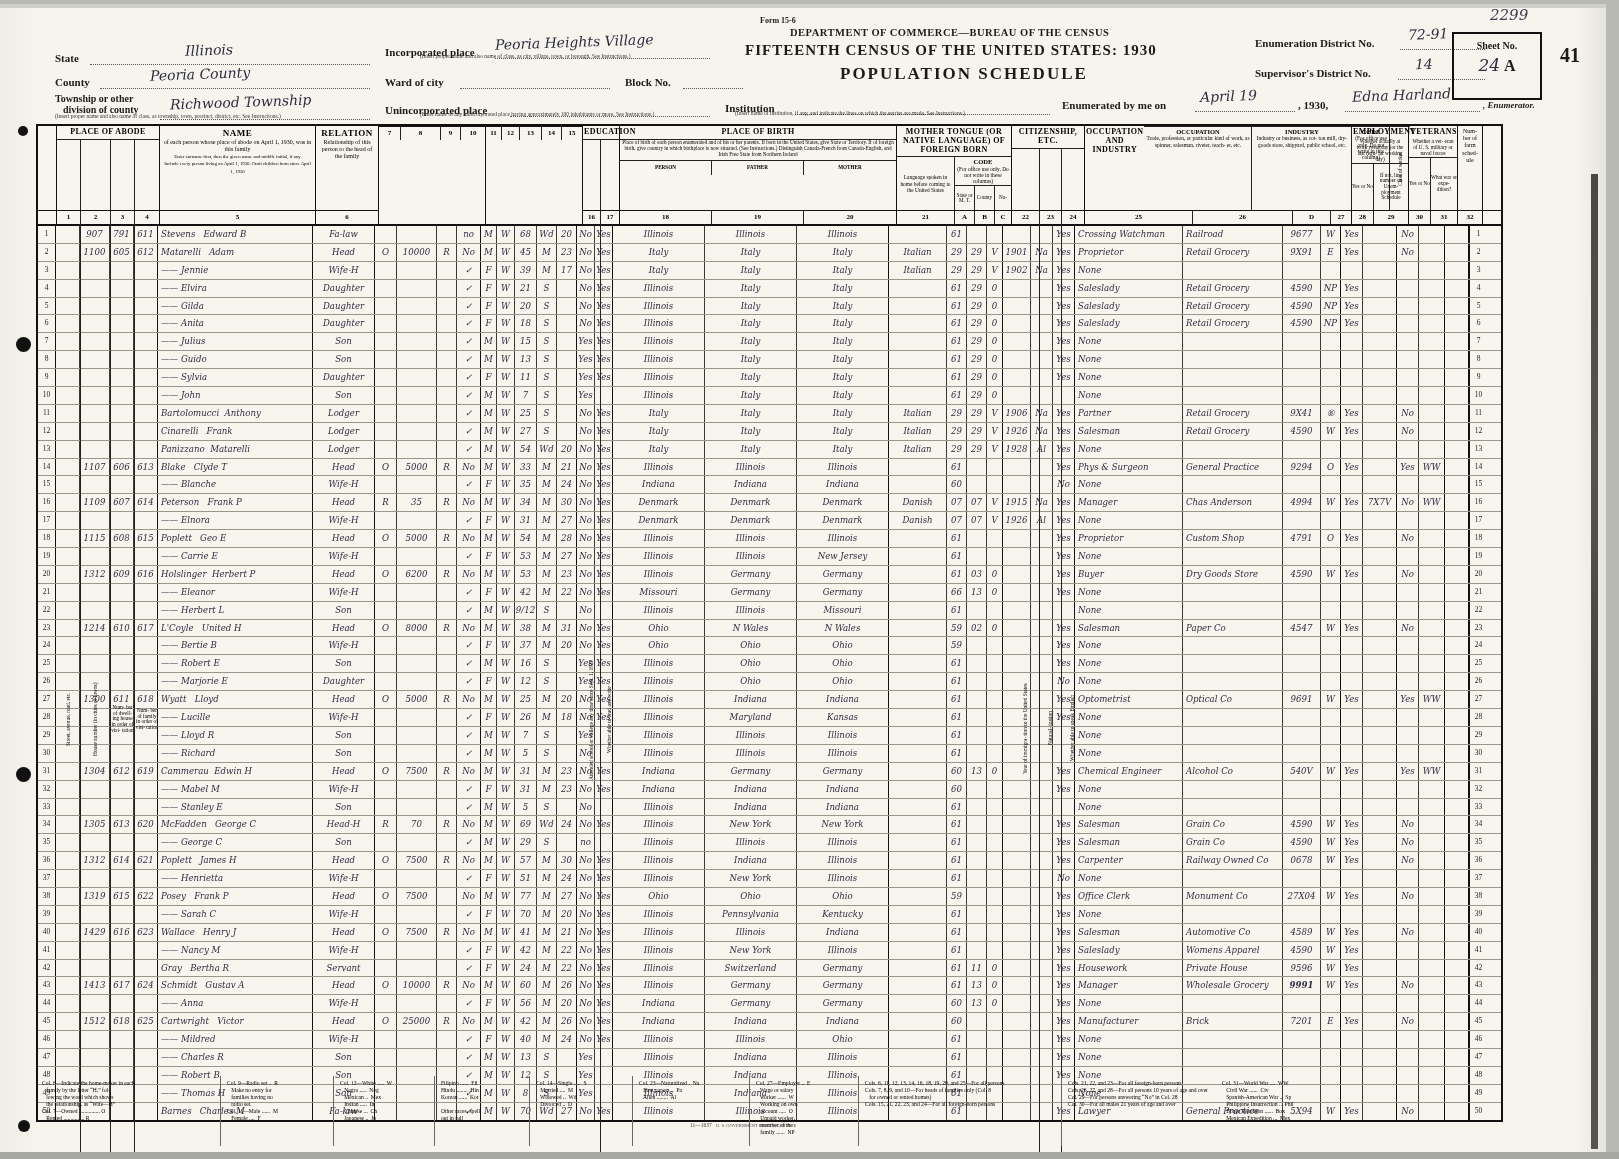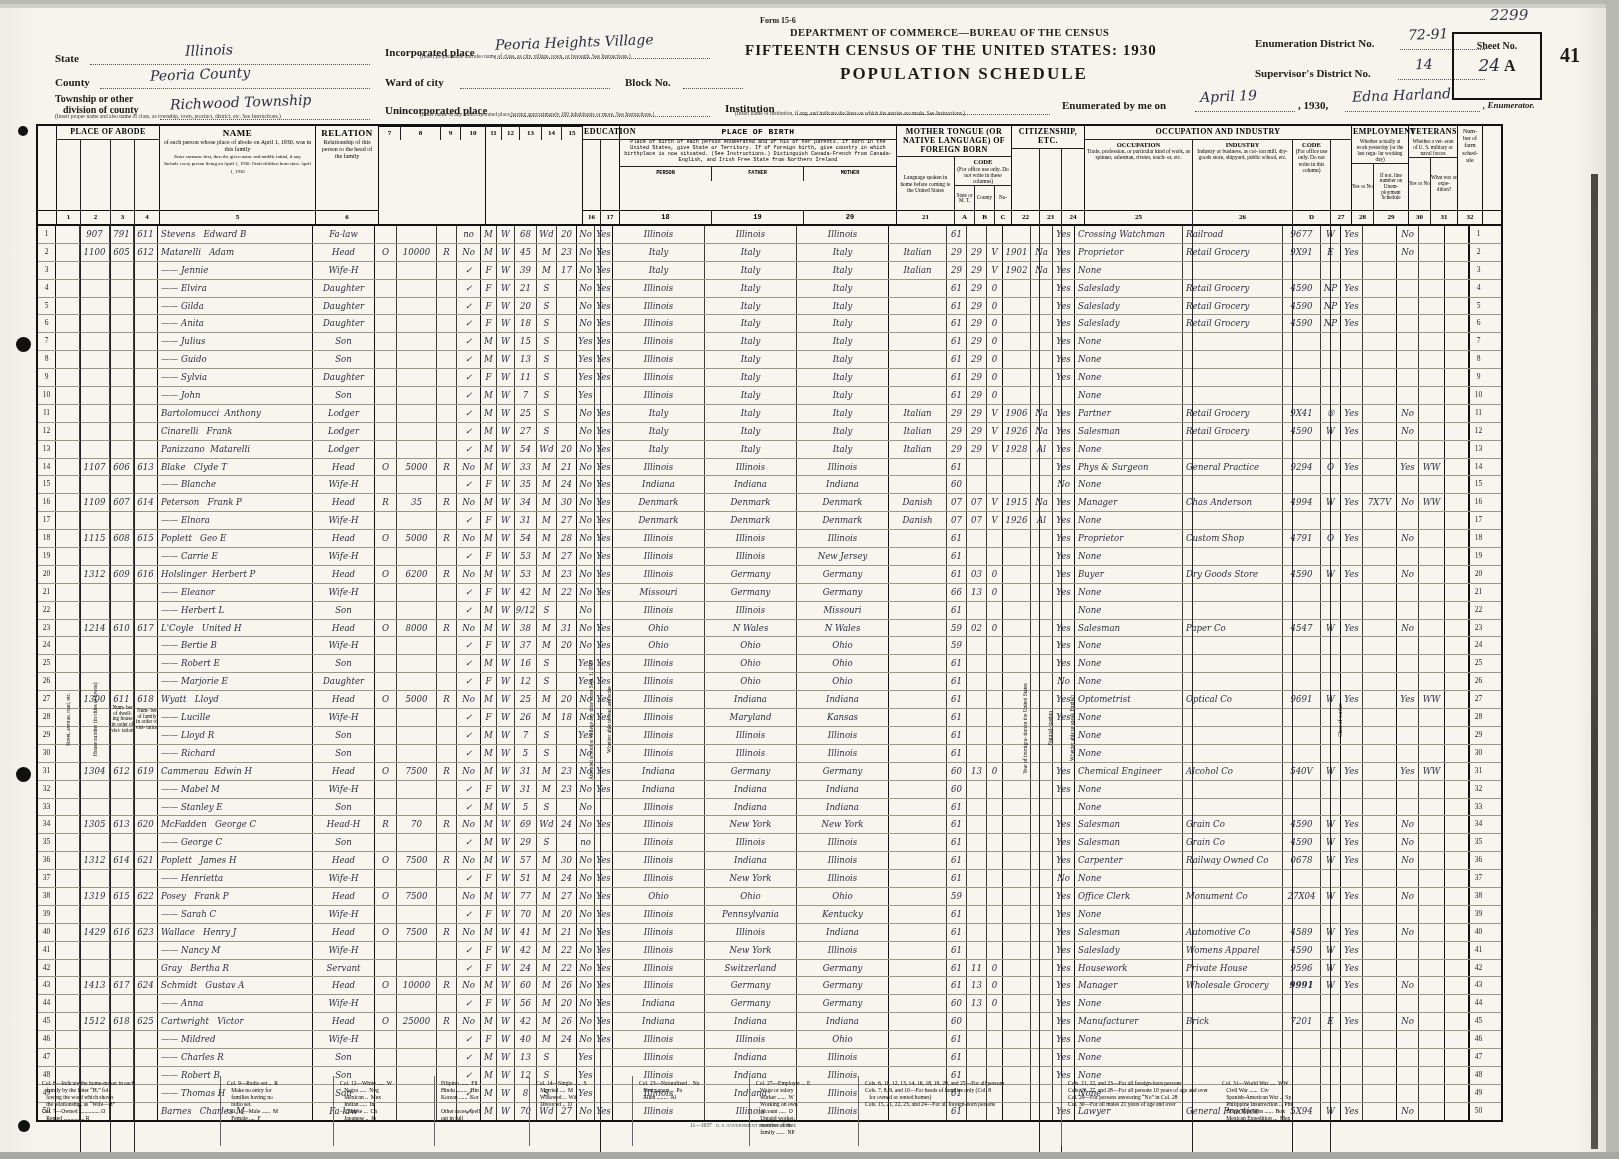--- a/index.html
+++ b/index.html
@@ -206,21 +206,21 @@
               <div class="hcell" style="width: 18px;">
                 <div class="vert">Whether able to read and write</div>
               </div>
             </div>
           </div>
           <div style="display: flex; border-top: 1px solid rgb(17, 17, 17);">
             <div class="ncell" style="width: 18px;">16</div>
             <div class="ncell" style="width: 18px; border-right: none;">17</div>
           </div>
         </div>
-        <div class="grp" style="width: 276px; font-family: Liberation Mono, monospace;">
+        <div class="grp" style="width: 276px;">
           <div style="height: 84px; display: flex; flex-direction: column;">
             <div class="gtitle">PLACE OF BIRTH</div>
             <div class="gcols">
               <div style="width: 100%;">
                 <div class="gnote">Place of birth of each person enumerated and of his or her parents.  If born in the United States, give State or Territory.  If of foreign birth, give country in which birthplace is now situated.  (See Instructions.)  Distinguish Canada-French from Canada-English, and Irish Free State from Northern Ireland</div>
                 <div style="display: flex; border-top: 1px solid rgb(34, 34, 34); margin-top: 2px;">
                   <div class="hcell tiny" style="width: 92px; height: 14px; font-weight: bold;">PERSON</div>
                   <div class="hcell tiny" style="width: 92px; height: 14px; font-weight: bold;">FATHER</div>
                   <div class="hcell tiny" style="width: 92px; height: 14px; font-weight: bold;">MOTHER</div>
                 </div>
@@ -270,21 +270,21 @@
               </div>
             </div>
           </div>
           <div style="display: flex; border-top: 1px solid rgb(17, 17, 17);">
             <div class="ncell" style="width: 28px;">22</div>
             <div class="ncell" style="width: 22px;">23</div>
             <div class="ncell" style="width: 22px; border-right: none;">24</div>
           </div>
         </div>
         <div class="grp" style="width: 266px;">
-          <div style="height: 84px; display: flex; flex-direction: column;">
+          <div style="height: 84px; display: flex; flex-direction: row;">
             <div class="gtitle">OCCUPATION AND INDUSTRY</div>
             <div class="gcols">
               <div class="hcell blk" style="width: 108px; align-items: flex-start;">
                 <div><b>OCCUPATION</b><br>Trade, profession, or particular kind of work, as spinner, salesman, riveter, teach- er, etc.</div>
               </div>
               <div class="hcell blk" style="width: 100px; align-items: flex-start;">
                 <div><b>INDUSTRY</b><br>Industry or business, as cot- ton mill, dry-goods store, shipyard, public school, etc.</div>
               </div>
               <div class="hcell blk" style="width: 38px; align-items: flex-start;">
                 <div><b>CODE</b><br>(For office use only.  Do not write in this column)</div>

